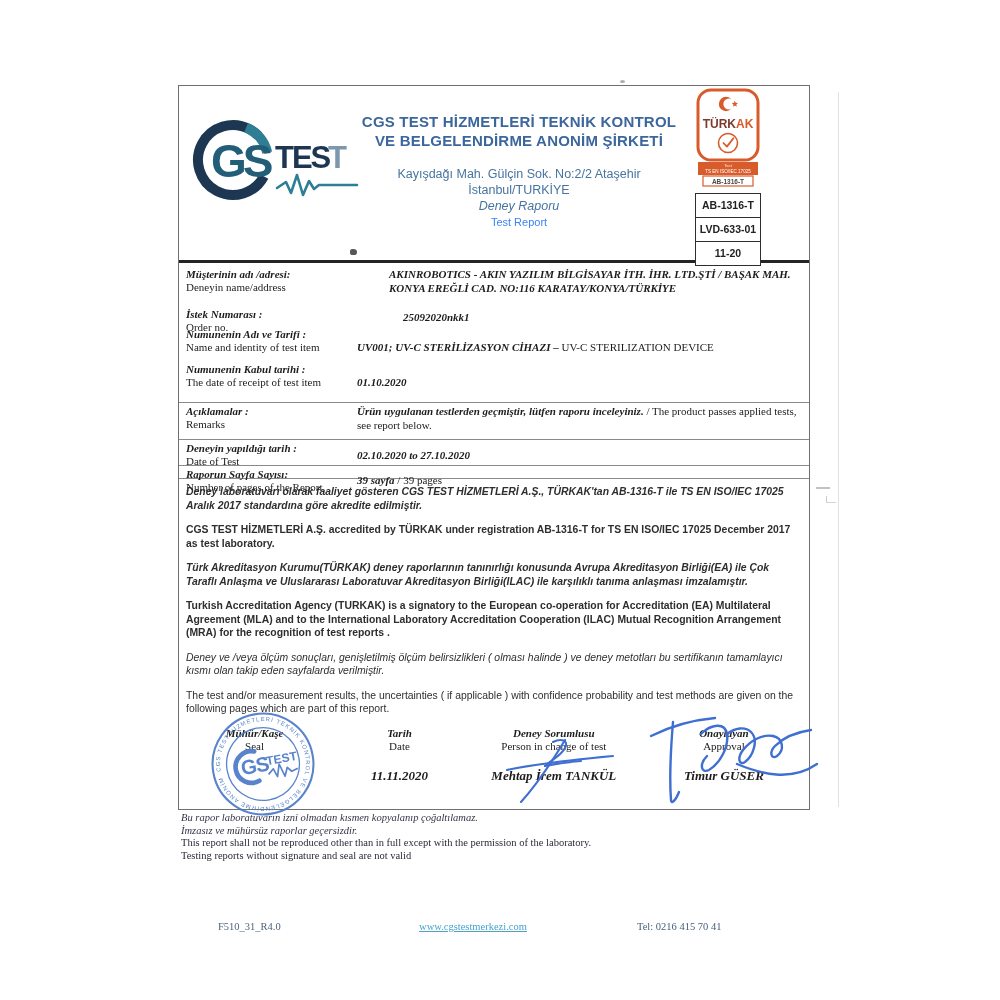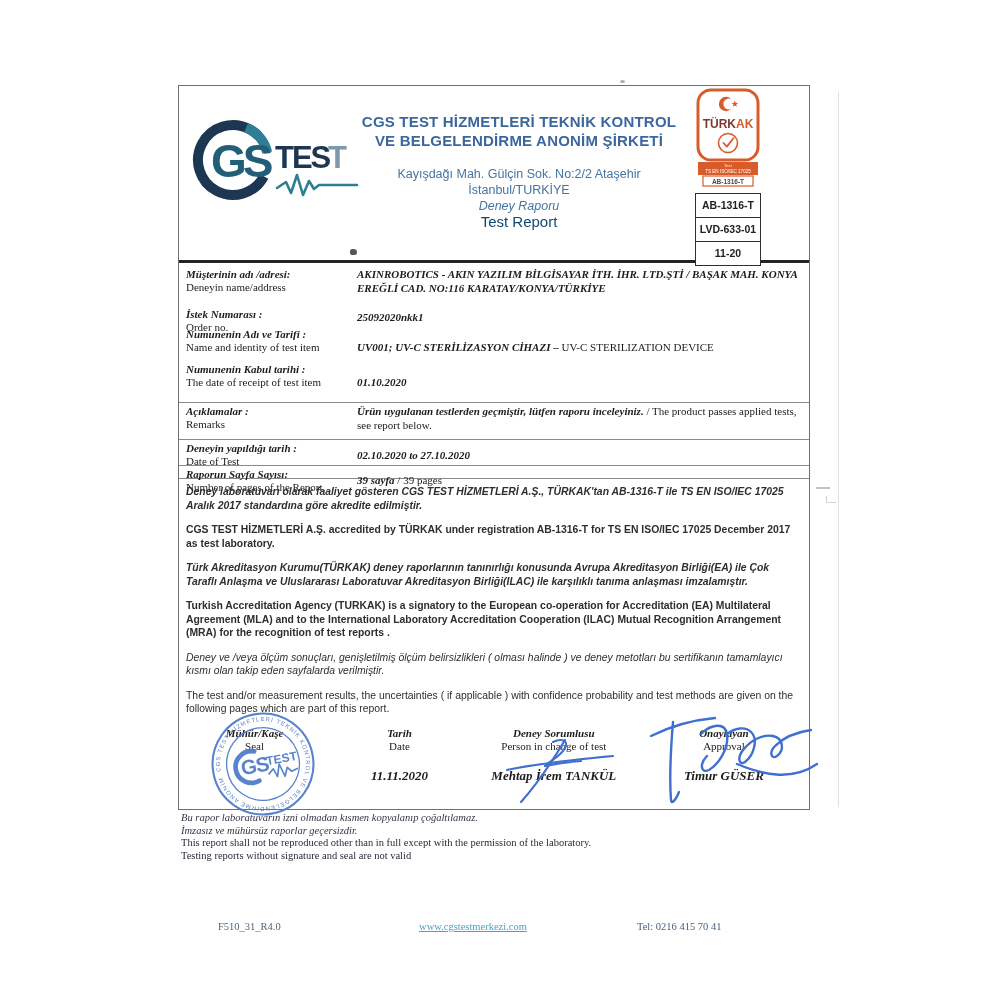--- a/index.html
+++ b/index.html
@@ -9,40 +9,40 @@
        border:1px solid #6f6f6f;background:#fff;box-sizing:border-box;}
 
   
   .hdr{position:absolute;left:0;top:0;right:0;height:174px;border-bottom:3px solid #242424;}
   .cgs-logo{position:absolute;left:8px;top:18px;}
   .title-blk{position:absolute;left:155px;top:26px;width:370px;text-align:center;
              font-family:"Liberation Sans", sans-serif;color:#3c679c;}
   .title-l{font-weight:bold;font-size:15px;line-height:19px;letter-spacing:.2px;}
   .addr{margin-top:16px;font-size:12.5px;line-height:16px;color:#46749f;}
   .rep-tr{font-size:12.5px;font-style:italic;color:#46749f;line-height:16px;}
-  .rep-en{font-size:15px;color:#0c4a6e;line-height:16px;}
+  .rep-en{font-size:11px;color:#3b82f6;line-height:16px;}
 
   .tk-col{position:absolute;left:514px;top:2px;width:70px;text-align:center;}
   .tk-boxes{margin-top:2px;margin-left:2px;width:64px;border:1.5px solid #2e2e2e;background:#fff;}
   .tk-box{height:23px;line-height:23px;border-top:1.5px solid #2e2e2e;
           font-family:"Liberation Sans", sans-serif;font-weight:bold;font-size:10.5px;color:#222;}
   .tk-box:first-child{border-top:none;}
 
   
   .body-area{position:absolute;left:0;top:177px;right:0;}
   .info{padding-top:5px;}
   .irow{display:flex;box-sizing:border-box;}
   .ilabel{width:178px;flex-shrink:0;padding-left:7px;box-sizing:border-box;}
   .lab-tr{font-weight:bold;font-style:italic;font-size:11px;line-height:13px;}
   .lab-en{font-size:11px;line-height:13px;}
   .ival{flex:1;padding-right:10px;font-size:11px;line-height:13.5px;}
   .vb{font-weight:bold;font-style:italic;}
   .vr{font-weight:normal;}
-  .r1{height:40px;}
-  .r2{height:20px;}.r2 .ival{padding-top:3px;}
+  .r1{height:40px;gap:32px;}
+  .r2{height:20px;}.r2 .ival{padding-top:3px;margin-left:46px;}
   .r3{height:35px;}.r3 .ival{padding-top:13px;}
   .r4{height:39px;}.r4 .ival{padding-top:13px;}
   .r5{height:37px;border-top:1px solid #8a8a8a;padding-top:2px;}
   .r6{height:26px;border-top:1px solid #8a8a8a;padding-top:2px;}.r6 .ival{padding-top:7px;}
   .r7{height:14px;border-top:1px solid #8a8a8a;padding-top:2px;border-bottom:1px solid #8a8a8a;}
   .r7 .ival{padding-top:6px;}
 
   
   .paras{padding:2px 10px 0 7px;font-family:"Liberation Sans", sans-serif;
          font-size:10.4px;line-height:13.5px;color:#2e2e2e;}

